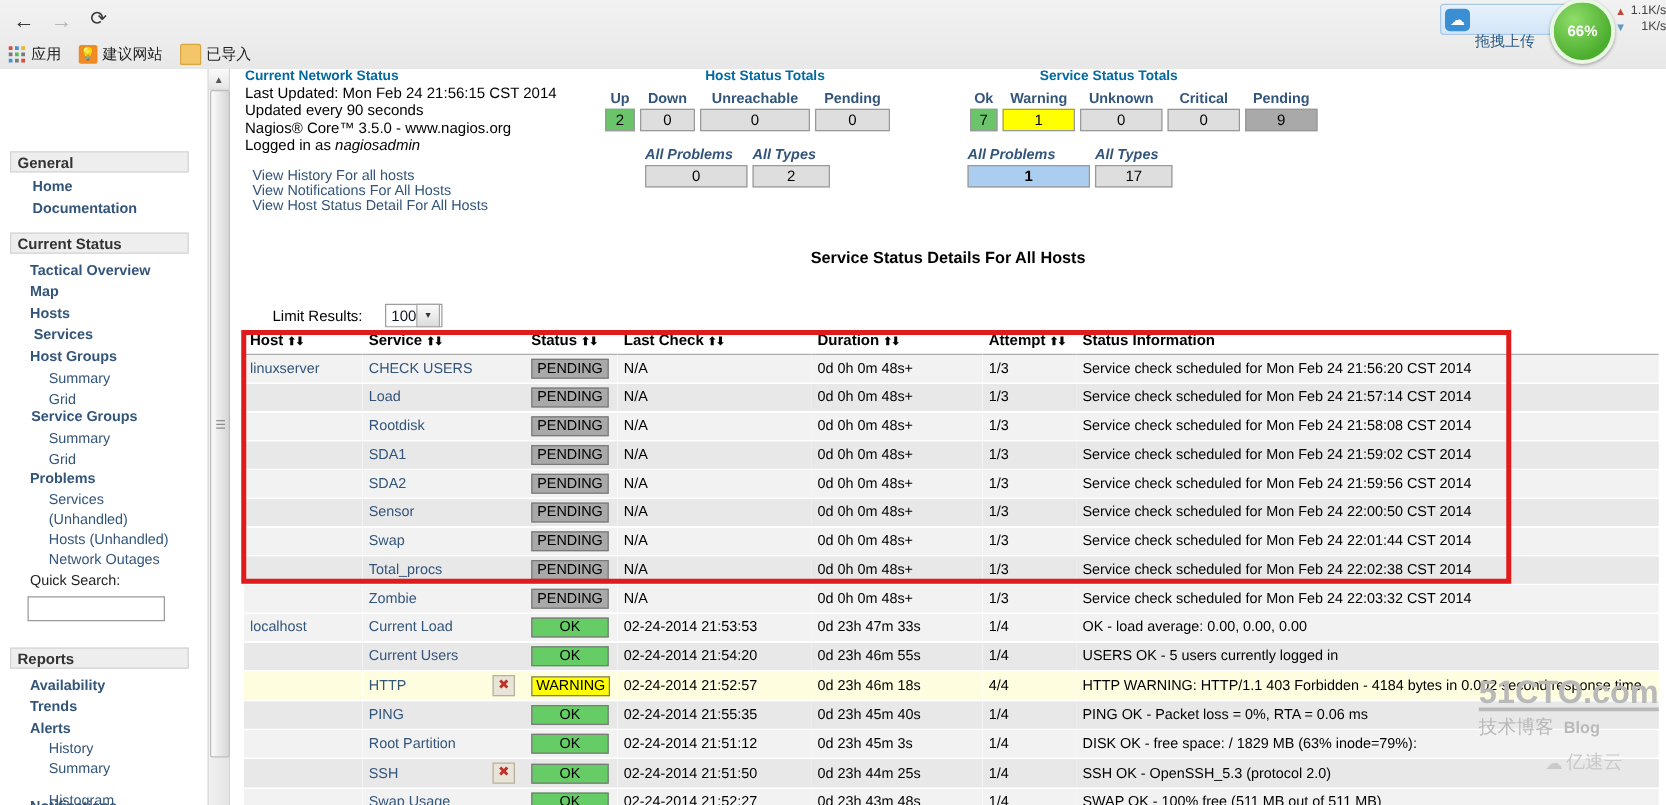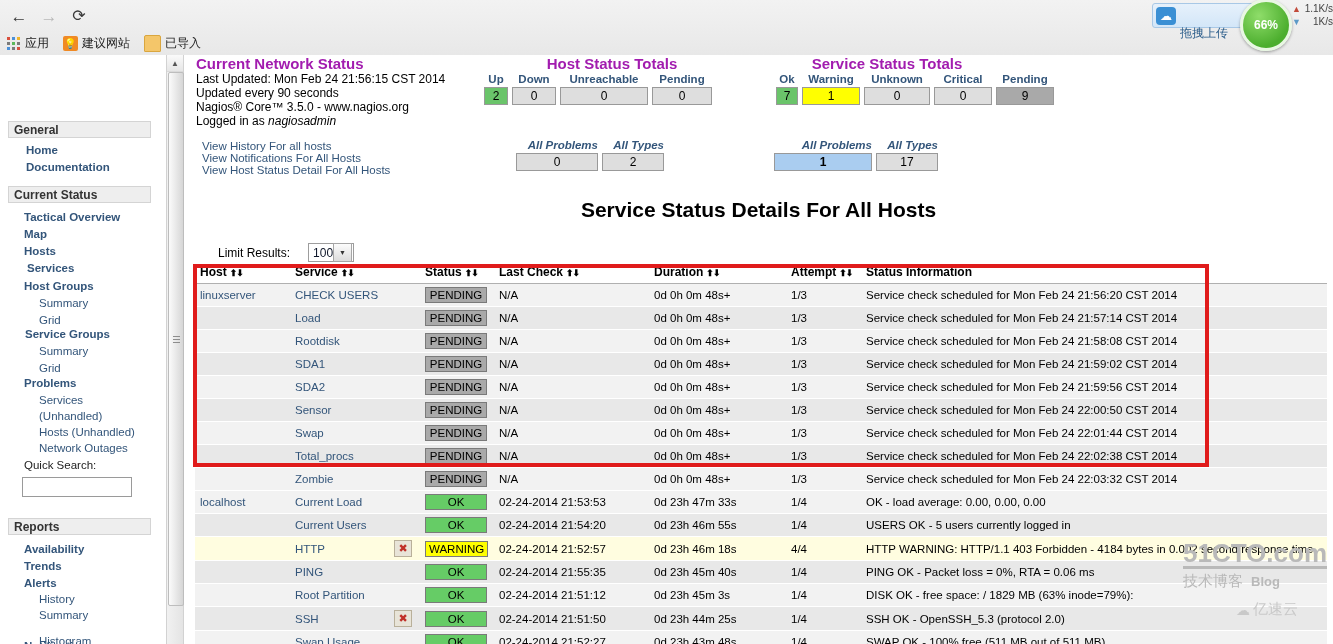--- a/index.html
+++ b/index.html
@@ -141,46 +141,46 @@
     position: absolute; left: 22px; width: 110px; height: 20px;
     border: 1px solid #9a9a9a; background: #fff; box-sizing: border-box;
     font-family: "Liberation Sans", sans-serif; font-size: 11px; padding: 0 3px;
   }
   
   #main {
     position: absolute; left: 184px; top: 0; width: 1149px; height: 589px;
     background: #ffffff; overflow: hidden;
   }
   
-  .hdr-title { font-size: 15px; font-weight: bold; color: #a21caf; }
+  .hdr-title { font-size: 11px; font-weight: bold; color: #0369a1; }
   .hdr-line { font-size: 12px; color: #000; white-space: nowrap; }
   .hdr-link { font-size: 11.5px; color: #33557a; white-space: nowrap; }
   #net-status-block { position: absolute; left: 12px; top: 0px; }
   #net-status-block .hdr-line i { font-style: italic; }
   #host-totals-title { position: absolute; left: 328px; top: 0px; width: 200px; text-align: center; }
   #svc-totals-title  { position: absolute; left: 578px; top: 0px; width: 250px; text-align: center; }
   .totals-cols { position: absolute; display: flex; }
   .tot-col { display: flex; flex-direction: column; align-items: center; }
   .tot-label { font-size: 11.5px; color: #33557a; font-weight: bold; margin-bottom: 2px; white-space: nowrap; }
   .tot-box {
     border: 1px solid #999999; background: #dedede;
     font-size: 12px; color: #000; text-align: center;
     display: flex; align-items: center; justify-content: center;
     height: 18px; box-sizing: border-box;
   }
   .tot-box.green  { background: #6ac46a; }
   .tot-box.yellow { background: #ffff00; }
   .tot-box.gray   { background: #a9a9a9; }
   .tot-box.blue   { background: #aacdf0; font-weight: bold; }
   .subtot-row { position: absolute; display: flex; }
-  .subtot-col { display: flex; flex-direction: column; align-items: flex-end; margin-top: 21px; }
+  .subtot-col { display: flex; flex-direction: column; align-items: flex-start; }
   .subtot-label { font-size: 11.5px; color: #33557a; font-weight: bold; font-style: italic; margin-bottom: 2px; }
   #page-heading {
     position: absolute; left: 0; top: 143px; width: 1149px; text-align: center;
-    font-size: 21px; font-weight: bold; color: #000;
+    font-size: 13px; font-weight: bold; color: #000;
   }
   
   #limit-wrap { position: absolute; left: 34px; top: 188px; display: flex; align-items: center; }
   #limit-label { font-size: 12px; color: #000; margin-right: 18px; }
   #limit-select {
     width: 46px; height: 19px; border: 1px solid #9d9d9d; background: #fff;
     display: flex; align-items: center; box-sizing: border-box;
   }
   #limit-value { font-size: 12px; color: #0f172a; padding-left: 4px; flex: 1; }
   #limit-arrow-btn {

